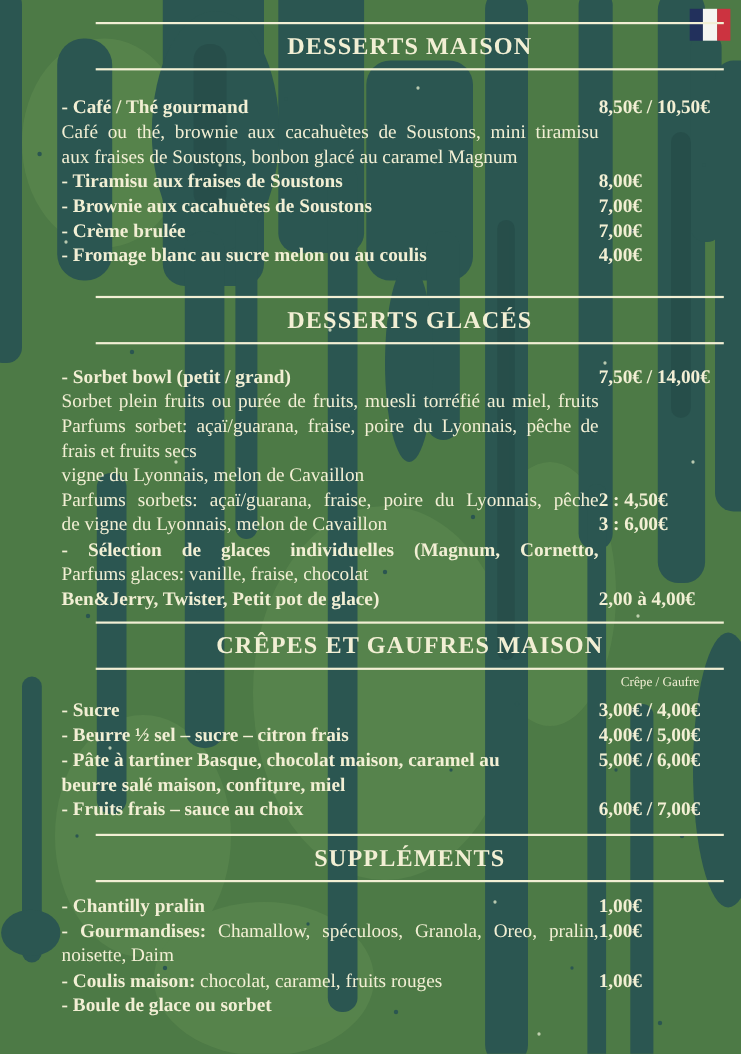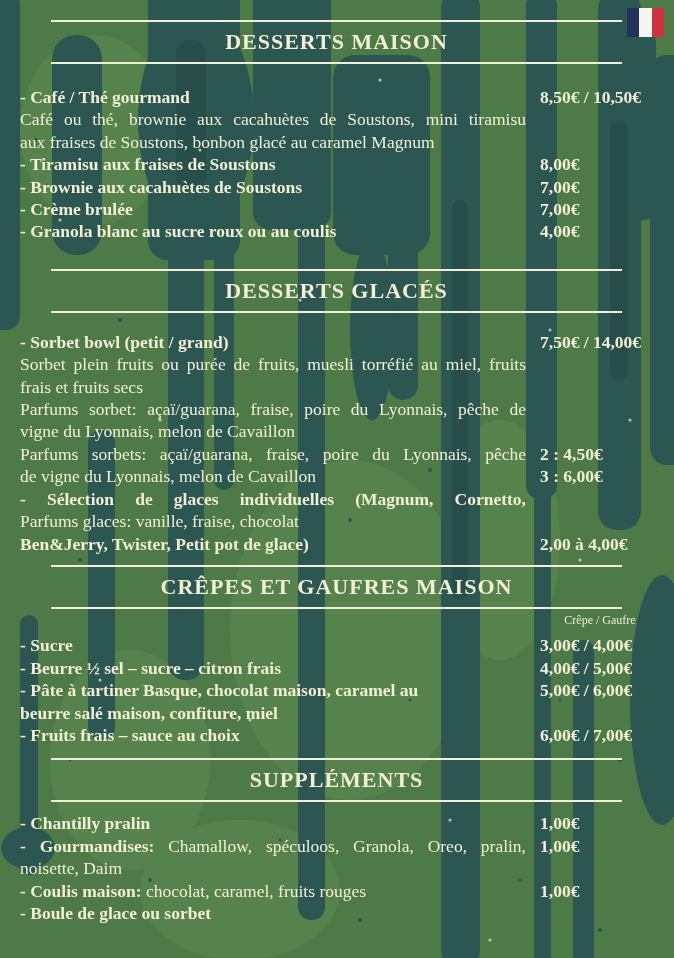--- a/index.html
+++ b/index.html
@@ -4,21 +4,21 @@
 <style>
   html, body { margin: 0; padding: 0; }
   body {
     width: 674px; height: 958px;
     position: relative; overflow: hidden;
     background: var(--bg, #4d7a46);
     font-family: "Liberation Serif", "DejaVu Serif", serif;
     color: var(--ink, #f2efd4);
   }
   .bg-svg { position: absolute; inset: 0; width: 674px; height: 958px; display: block; }
-  .content { position: relative; padding: 20px 14px 0 20px; box-sizing: border-box; }
+  .content { position: relative; padding: 20px 14px 0 20px; box-sizing: border-box; margin-left: 36px; }
 
   .sec-head { width: 571px; margin-left: 31px; text-align: center; }
   .hr { height: 2px; background: var(--ink, #f2efd4); }
   .sec-title {
     font-size: 22px; font-weight: 700; letter-spacing: 1px;
     line-height: 26px; margin: 7px 0; color: var(--ink, #f2efd4);
   }
 
   .items { font-size: 17.5px; line-height: 22.4px; }
   .sec1 .items { margin-top: 22px; }
@@ -156,21 +156,21 @@
       </div>
       <div class="row">
         <div class="txt"><span class="b">- Brownie aux cacahuètes de Soustons</span><span class="r"></span></div>
         <div class="price">7,00€</div>
       </div>
       <div class="row">
         <div class="txt"><span class="b">- Crème brulée</span><span class="r"></span></div>
         <div class="price">7,00€</div>
       </div>
       <div class="row">
-        <div class="txt"><span class="b">- Granola blanc au sucre roux ou au coulis</span><span class="r"></span></div>
+        <div class="txt"><span class="b">- Fromage blanc au sucre melon ou au coulis</span><span class="r"></span></div>
         <div class="price">4,00€</div>
       </div>
     </div>
   </section>
 
   <section class="sec2">
     <div class="sec-head">
       <div class="hr"></div>
       <div class="sec-title">DESSERTS GLACÉS</div>
       <div class="hr"></div>
@@ -178,25 +178,25 @@
     <div class="items">
       <div class="row">
         <div class="txt"><span class="b">- Sorbet bowl (petit / grand)</span><span class="r"></span></div>
         <div class="price">7,50€ / 14,00€</div>
       </div>
       <div class="row">
         <div class="txt stretch"><span class="b"></span><span class="r">Sorbet plein fruits ou purée de fruits, muesli torréfié au miel, fruits</span></div>
         <div class="price"></div>
       </div>
       <div class="row">
+        <div class="txt stretch"><span class="b"></span><span class="r">Parfums sorbet: açaï/guarana, fraise, poire du Lyonnais, pêche de</span></div>
+        <div class="price"></div>
+      </div>
+      <div class="row">
         <div class="txt"><span class="b"></span><span class="r">frais et fruits secs</span></div>
-        <div class="price"></div>
-      </div>
-      <div class="row">
-        <div class="txt stretch"><span class="b"></span><span class="r">Parfums sorbet: açaï/guarana, fraise, poire du Lyonnais, pêche de</span></div>
         <div class="price"></div>
       </div>
       <div class="row">
         <div class="txt"><span class="b"></span><span class="r">vigne du Lyonnais, melon de Cavaillon</span></div>
         <div class="price"></div>
       </div>
       <div class="row">
         <div class="txt stretch"><span class="b"></span><span class="r">Parfums sorbets: açaï/guarana, fraise, poire du Lyonnais, pêche</span></div>
         <div class="price">2 : 4,50€</div>
       </div>

